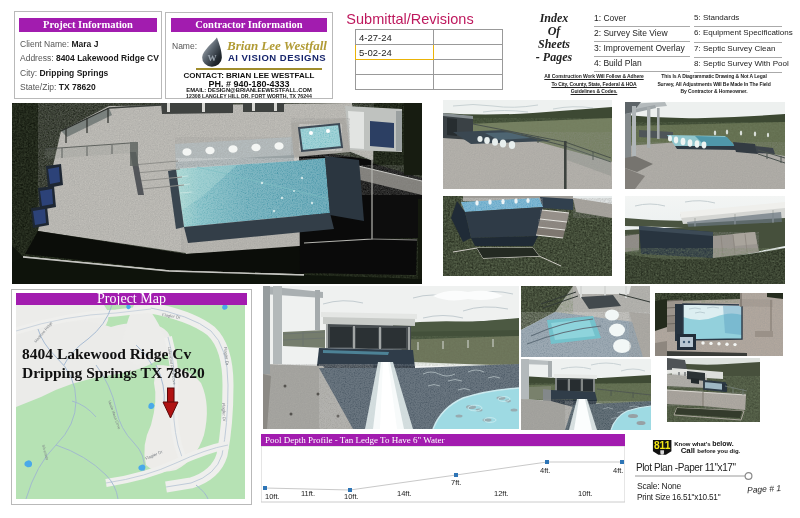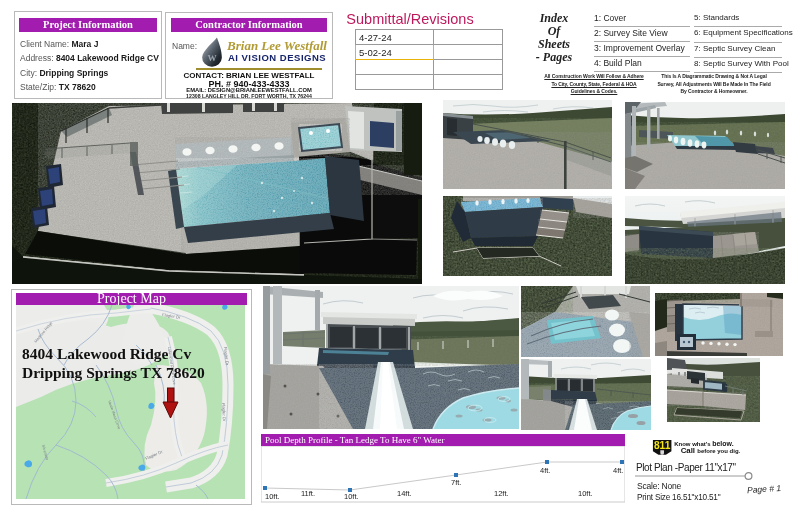--- a/index.html
+++ b/index.html
@@ -73,21 +73,21 @@
   </svg>
 
   <div class="abs" style="left:54px;top:25px;width:114px;text-align:center;font-family:'Liberation Serif',serif;font-style:italic;font-weight:bold;font-size:13px;color:#b19b35;white-space:nowrap;">Brian Lee Westfall</div>
 
   <div class="abs" style="left:56px;top:39px;width:110px;text-align:center;font-weight:bold;font-size:9.5px;color:#16246b;letter-spacing:0.5px;white-space:nowrap;">AI VISION DESIGNS</div>
 
   <div class="abs" style="left:30px;top:55px;width:126px;height:2px;background:#a08d2c;"></div>
 
   <div class="abs" style="left:0;top:58.5px;width:100%;text-align:center;font-size:8px;line-height:1;font-weight:bold;color:#111;">CONTACT: BRIAN LEE WESTFALL</div>
 
-  <div class="abs" style="left:0;top:66.5px;width:100%;text-align:center;font-size:9px;line-height:1;font-weight:bold;color:#111;">PH. # 940-433-4333</div>
+  <div class="abs" style="left:0;top:66.5px;width:100%;text-align:center;font-size:9px;line-height:1;font-weight:bold;color:#111;">PH. # 940-180-4333</div>
 
   <div class="abs" style="left:0;top:74.5px;width:100%;text-align:center;font-size:5.8px;line-height:1;font-weight:bold;color:#111;">EMAIL: DESIGN@BRIANLEEWESTFALL.COM</div>
 
   <div class="abs" style="left:0;top:81px;width:100%;text-align:center;font-size:5.2px;line-height:1;font-weight:bold;color:#222;">12308 LANGLEY HILL DR. FORT WORTH, TX 76244</div>
 </div>
 
 <div class="abs" style="left:336px;top:11px;width:148px;text-align:center;font-size:14.5px;color:#be185d;">Submittal/Revisions</div>
 
 <table class="abs" style="left:355px;top:29px;width:148px;border-collapse:collapse;table-layout:fixed;">
   <tbody>

